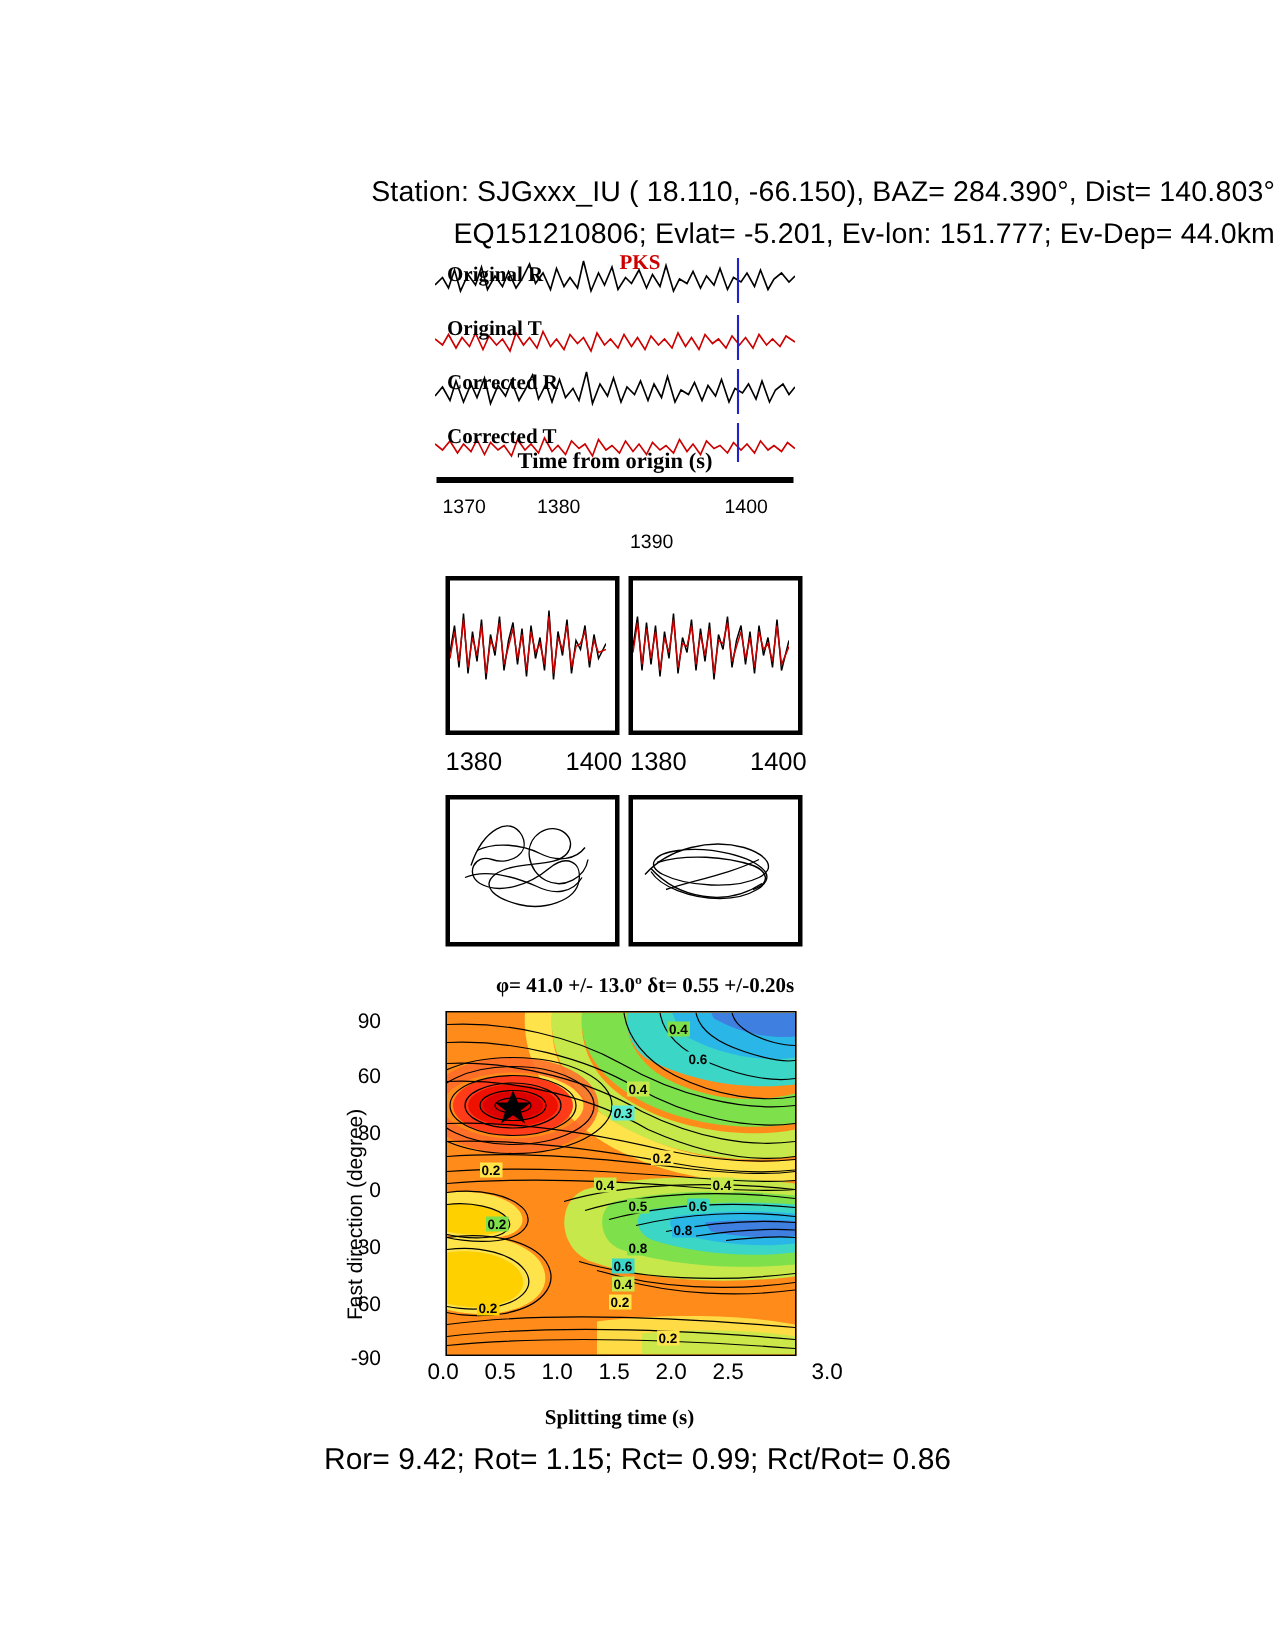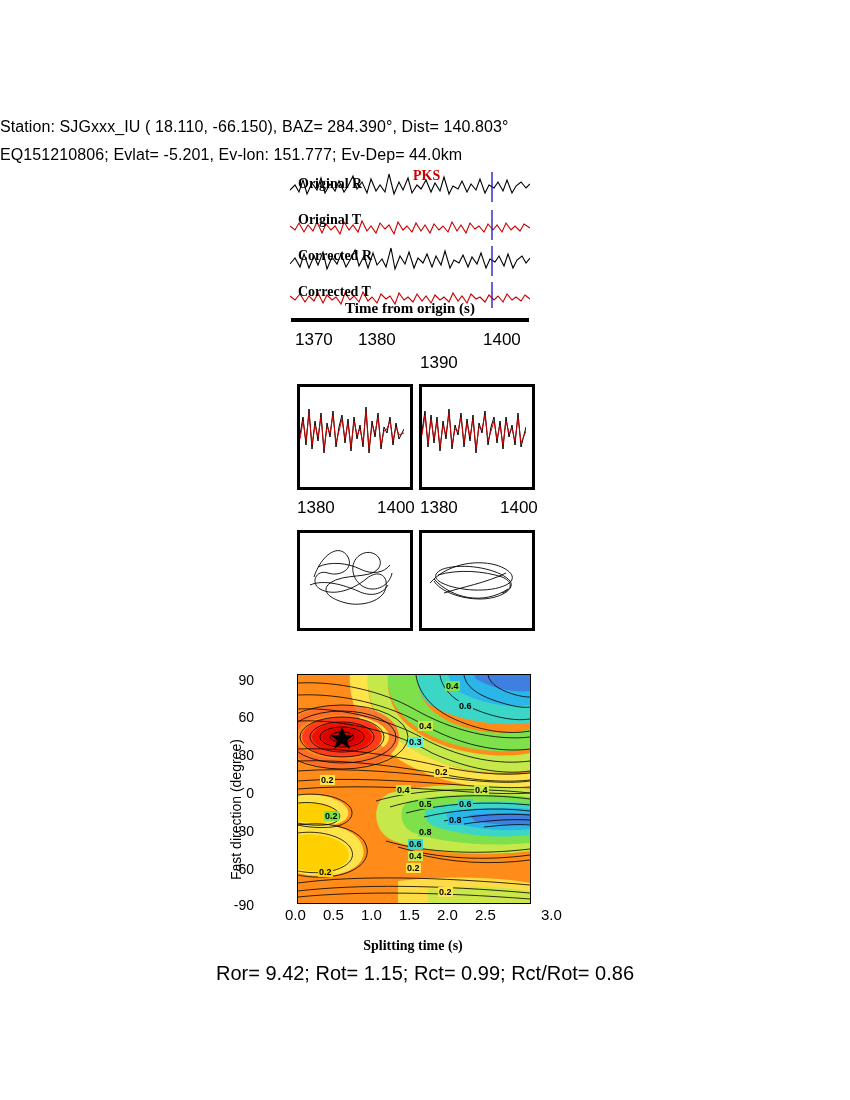--- a/index.html
+++ b/index.html
@@ -1,34 +1,34 @@
 <!DOCTYPE html>
 <html><head>
 <meta charset="utf-8">
 <style>
   html,body{margin:0;padding:0;background:#fff;}
   body{width:850px;height:1100px;position:relative;font-family:"Liberation Sans",sans-serif;color:#000;}
   .page{position:absolute;inset:0;}
 
   
-  .hdr{position:absolute;left:0;width:850px;text-align:left;font-size:16px;letter-spacing:.1px;}
+  .hdr{position:absolute;left:0;width:850px;text-align:right;font-size:19px;letter-spacing:.1px;}
   .hdr1{top:118px;}
   .hdr2{top:146px;}
 
   
   .wf{position:absolute;left:290px;top:168px;width:240px;height:140px;}
   .wf svg{display:block;}
   .wflabel{position:absolute;font-family:"Liberation Serif",serif;font-weight:bold;font-size:14px;color:#000;white-space:nowrap;}
   .pks{position:absolute;left:413px;top:168px;font-family:"Liberation Serif",serif;font-weight:bold;font-size:14px;color:#cc0000;}
 
   .axis-title{position:absolute;left:290px;top:300px;width:240px;text-align:center;
               font-family:"Liberation Serif",serif;font-weight:bold;font-size:15px;}
   .axis-bar{position:absolute;left:291px;top:318px;width:238px;height:4px;background:#000;}
   .axis-ticks{position:absolute;left:265px;top:330px;width:290px;height:22px;}
-  .axis-ticks span{position:absolute;font-size:17px;}
+  .axis-ticks span{position:absolute;font-size:13px;}
 
   
   .zoombox{position:absolute;border:3px solid #000;background:#fff;}
   .zb1{left:297px;top:384px;width:110px;height:100px;}
   .zb2{left:419px;top:384px;width:110px;height:100px;}
   .zlabels{position:absolute;top:498px;left:270px;width:300px;height:24px;}
   .zlabels span{position:absolute;font-size:17px;}
 
   
   .pm1{left:297px;top:530px;width:110px;height:95px;}
@@ -121,20 +121,21 @@
   </div>
   <div class="zoombox pm2">
     <svg width="104" height="89" viewBox="0 0 104 89">
       <path fill="none" stroke="#000" stroke-width="0.9" d="M8,50 C24,32 52,26 74,32 C90,37 96,46 84,52 C68,60 36,58 20,50 C8,44 14,36 30,34 C52,31 80,38 88,48 C94,56 78,66 58,66 C38,66 18,58 12,48"></path>
       <path fill="none" stroke="#000" stroke-width="0.9" d="M16,42 C36,36 62,38 80,44 C90,48 92,56 80,60"></path>
       <path fill="none" stroke="#000" stroke-width="0.9" d="M22,60 C40,54 64,50 84,40"></path>
       <path fill="none" stroke="#000" stroke-width="0.9" d="M12,46 C30,66 62,72 86,56"></path>
     </svg>
   </div>
 
+  <div class="cg-title">φ= 41.0 +/- 13.0º δt= 0.55 +/-0.20s</div>
 
   <div class="yaxis-title">Fast direction (degree)</div>
   <div class="ylab">
     <span style="top:-6px;">90</span>
     <span style="top:31px;">60</span>
     <span style="top:69px;">30</span>
     <span style="top:107px;">0</span>
     <span style="top:145px;">-30</span>
     <span style="top:183px;">-60</span>
     <span style="top:219px;">-90</span>
@@ -216,21 +217,21 @@
         <path d="M0,86 C48,84 104,92 148,100 C186,107 214,107 232,105"></path>
       </g>
 
       <polygon points="44,52 47.5,60 56,60 49,65.5 52,74 44,68.5 36,74 39,65.5 32,60 40.5,60" fill="#000"></polygon>
     </svg>
 
     
     <div class="clab" style="left:147px;top:6px;background:#7ee04a;">0.4</div>
     <div class="clab" style="left:160px;top:26px;background:#3bd6c6;">0.6</div>
     <div class="clab" style="left:120px;top:46px;background:#c6e84a;">0.4</div>
-    <div class="clab" style="left:110px;top:62px;background:#5eead4;">0.3</div>
+    <div class="clab" style="left:110px;top:62px;background:#5eead4;font-style:italic;">0.3</div>
     <div class="clab" style="left:136px;top:92px;background:#ffe34a;">0.2</div>
     <div class="clab" style="left:22px;top:100px;background:#ffe34a;">0.2</div>
     <div class="clab" style="left:98px;top:110px;background:#c6e84a;">0.4</div>
     <div class="clab" style="left:176px;top:110px;background:#c6e84a;">0.4</div>
     <div class="clab" style="left:120px;top:124px;background:#7ee04a;">0.5</div>
     <div class="clab" style="left:160px;top:124px;background:#3bd6c6;">0.6</div>
     <div class="clab" style="left:26px;top:136px;background:#7ee04a;">0.2</div>
     <div class="clab" style="left:150px;top:140px;background:#2ab7e8;">0.8</div>
     <div class="clab" style="left:120px;top:152px;background:#7ee04a;">0.8</div>
     <div class="clab" style="left:110px;top:164px;background:#3bd6c6;">0.6</div>

